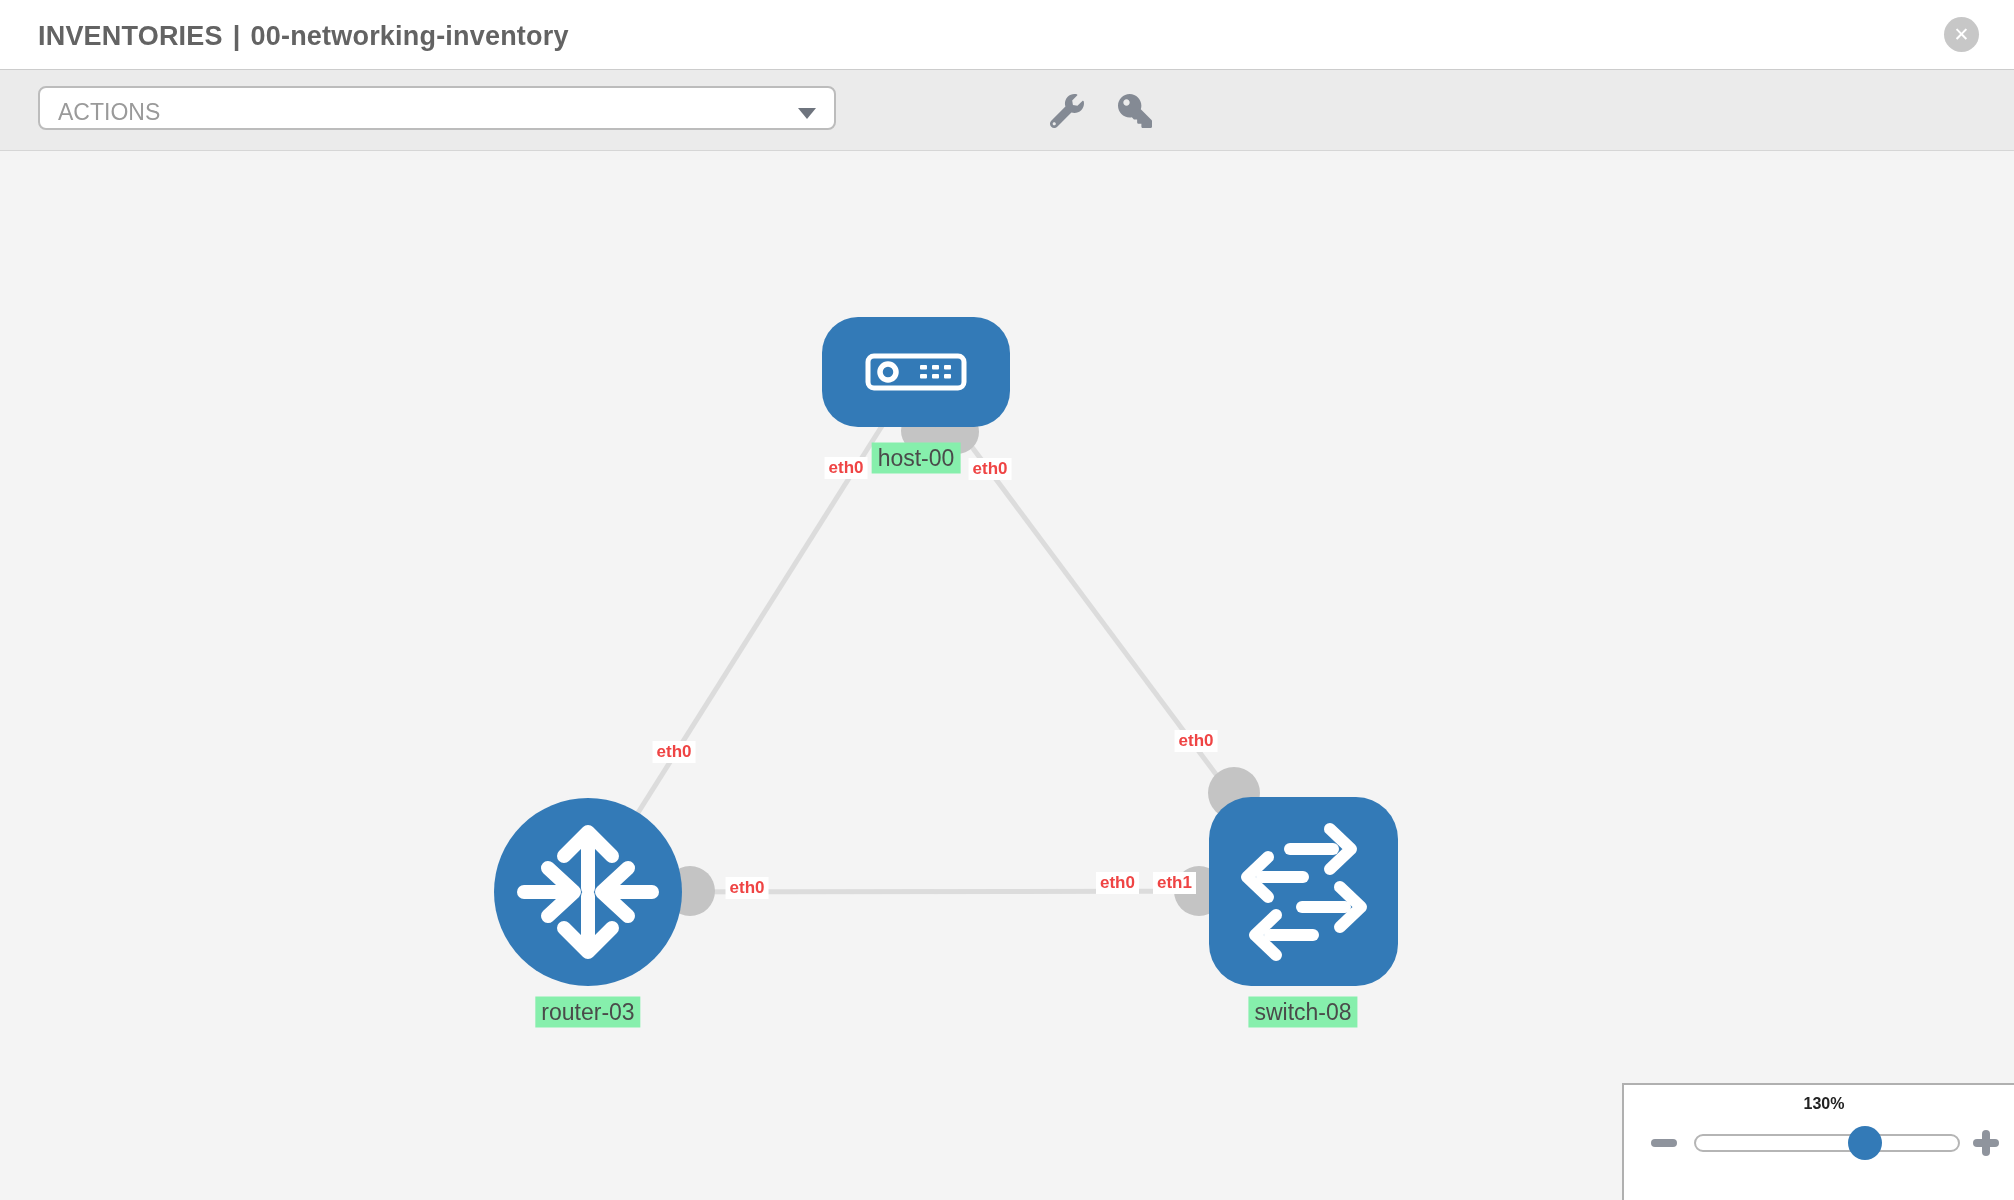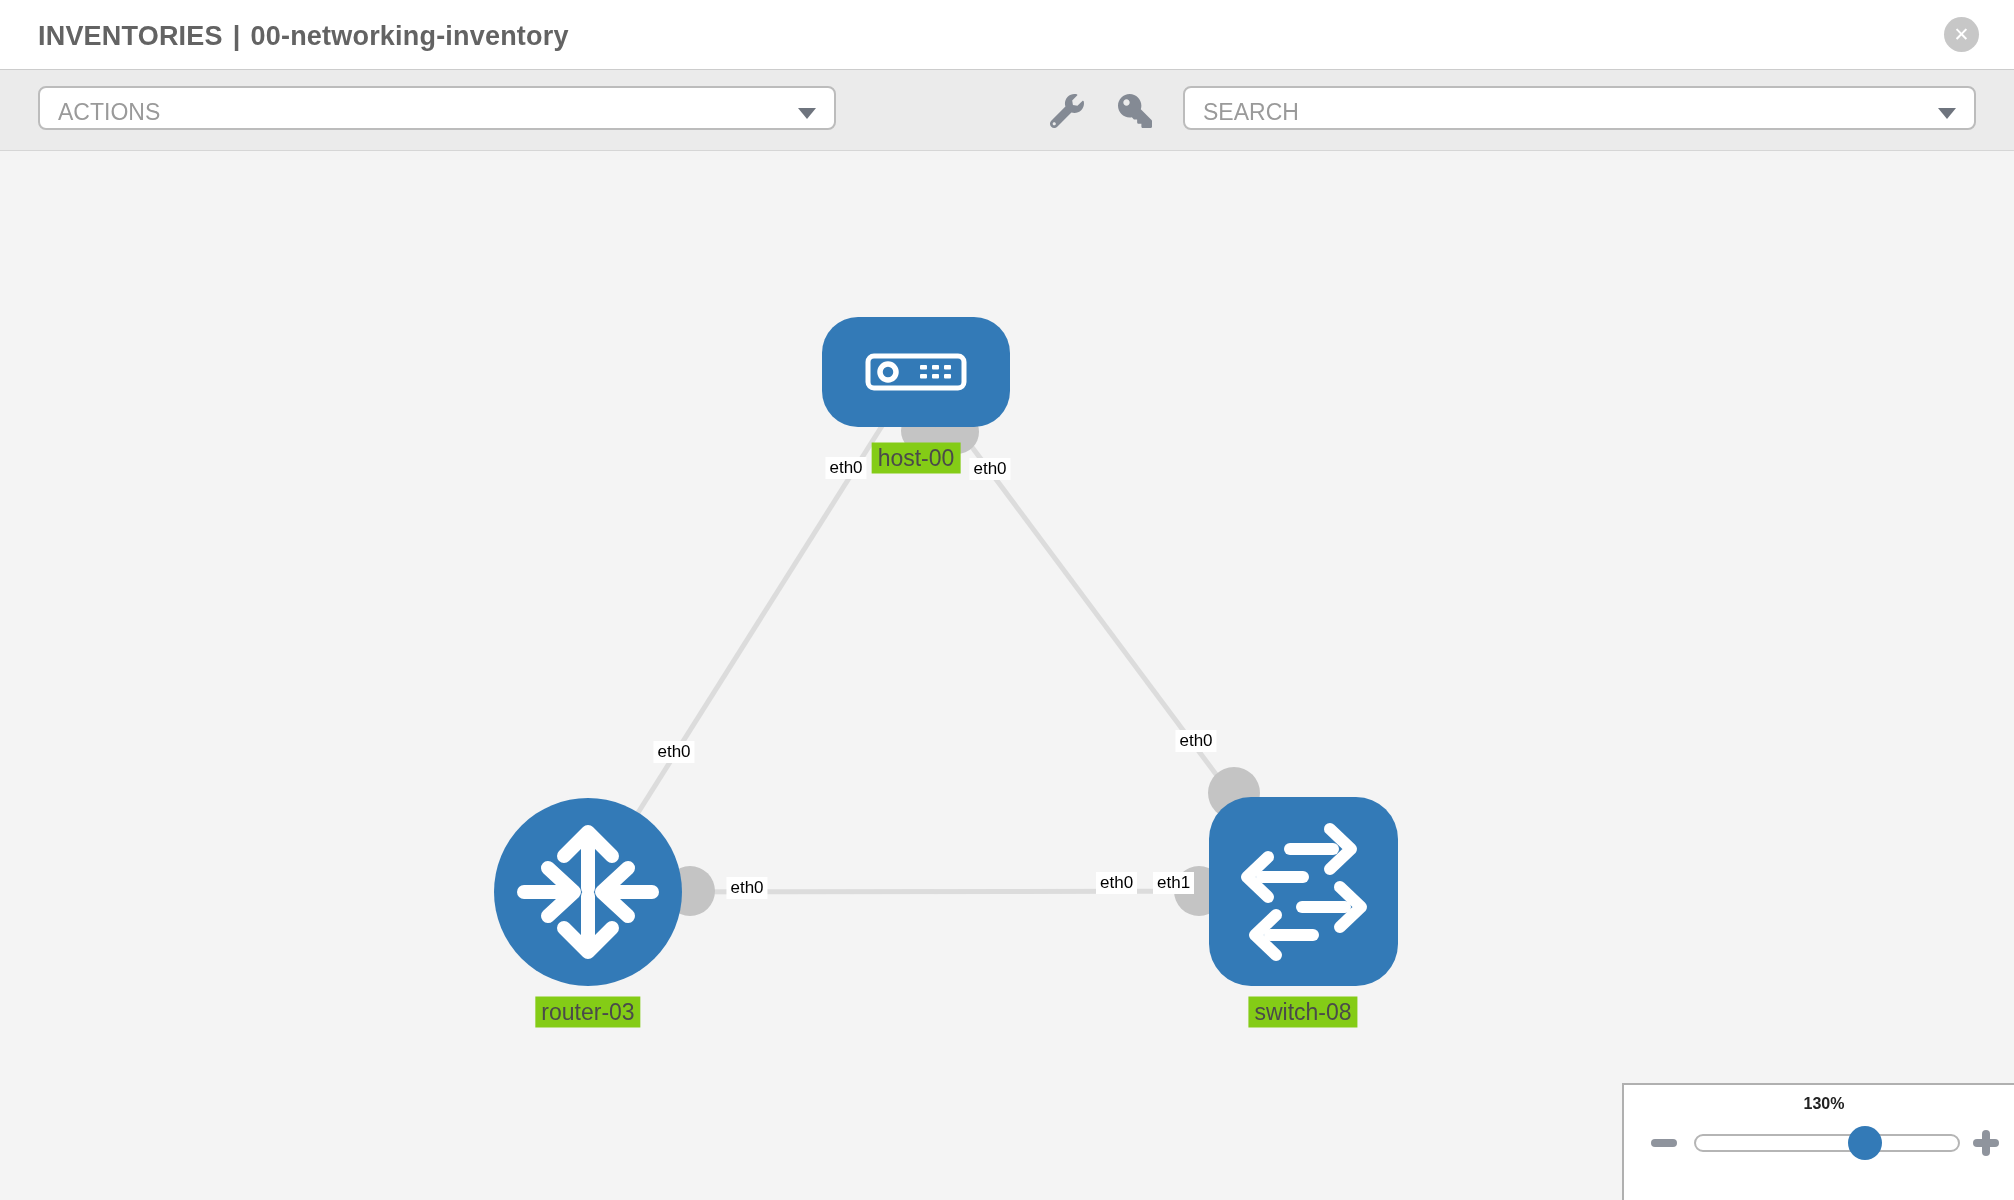--- a/index.html
+++ b/index.html
@@ -68,27 +68,27 @@
   .node {
     position: absolute; z-index: 2; background: #337ab7; cursor: pointer;
     display: flex; align-items: center; justify-content: center;
   }
   .node-host   { left: 822px;  top: 166px; width: 188px; height: 110px; border-radius: 36px; }
   .node-router { left: 494px;  top: 647px; width: 188px; height: 188px; border-radius: 50%; }
   .node-switch { left: 1209px; top: 646px; width: 189px; height: 189px; border-radius: 42px; }
 
   .node-label {
     position: absolute; z-index: 4; transform: translate(-50%, -50%);
-    background: #84cc16; color: #4a4a4a; font-size: 23px;
+    background: #86efac; color: #4a4a4a; font-size: 23px;
     padding: 2px 6px; white-space: nowrap;
   }
   .if-label {
     position: absolute; z-index: 3; transform: translate(-50%, -50%);
-    background: #ffffff; color: #000000; font-size: 17px;
-    padding: 1px 4px; white-space: nowrap;
+    background: #ffffff; color: #ef4444; font-size: 17px;
+    padding: 1px 4px; white-space: nowrap; font-weight: bold;
   }
   .if-label.anchored { transform: translateY(-50%); }
   .if-label.front { z-index: 4; }
 
   
   .zoom-panel {
     position: absolute; left: 1622px; top: 1083px; width: 400px; height: 130px;
     background: #ffffff; border: 2px solid #b0b0b0; z-index: 6;
   }
   .zoom-level {
@@ -135,24 +135,20 @@
     </svg>
   </div>
   <div class="tool-icon key">
     <svg viewBox="0 0 512 512">
       <g transform="translate(512,0) scale(-1,1)">
         <path d="M512 176c0 97.2-78.8 176-176 176-11.2 0-22.2-1.1-32.8-3.1l-24 27A24 24 0 0 1 261.2 384H224v40c0 13.3-10.7 24-24 24h-40v40c0 13.3-10.7 24-24 24H24c-13.3 0-24-10.7-24-24v-78.1c0-6.4 2.5-12.5 7-17L168.8 231.2A176.7 176.7 0 0 1 160 176C160 78.8 238.8 0 336 0s176 78.5 176 176zM336 128c0 26.5 21.5 48 48 48s48-21.5 48-48-21.5-48-48-48-48 21.5-48 48z"></path>
       </g>
     </svg>
   </div>
 
-  <div class="select-box search-box">
-    <span class="select-label">SEARCH</span>
-    <span class="caret"></span>
-  </div>
 </div>
 
 <div class="canvas">
 
   <svg class="net-svg" width="2014" height="1049" viewBox="0 0 2014 1049">
 
     <line x1="916" y1="221" x2="588" y2="741" stroke="#dcdcdc" stroke-width="5"></line>
     <line x1="916" y1="221" x2="1303" y2="740" stroke="#dcdcdc" stroke-width="5"></line>
     <line x1="588" y1="741" x2="1303" y2="740" stroke="#dcdcdc" stroke-width="5"></line>
 

